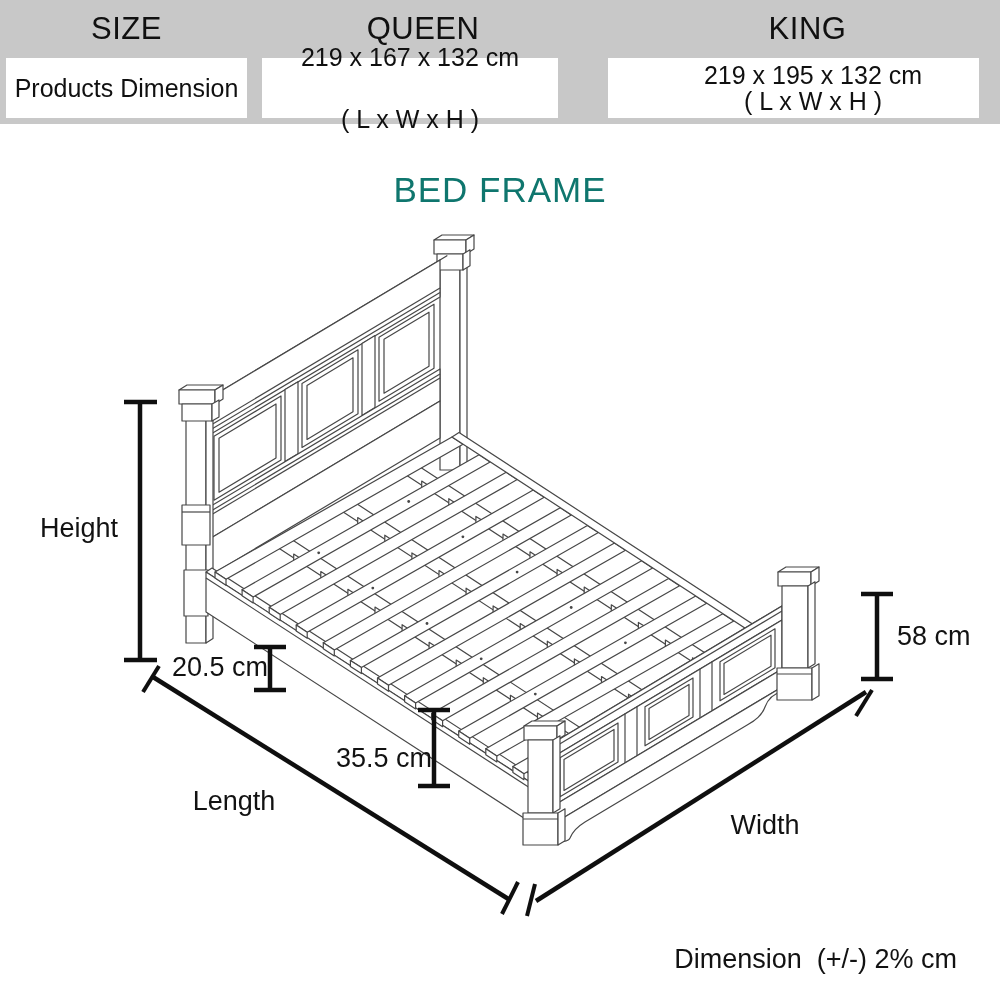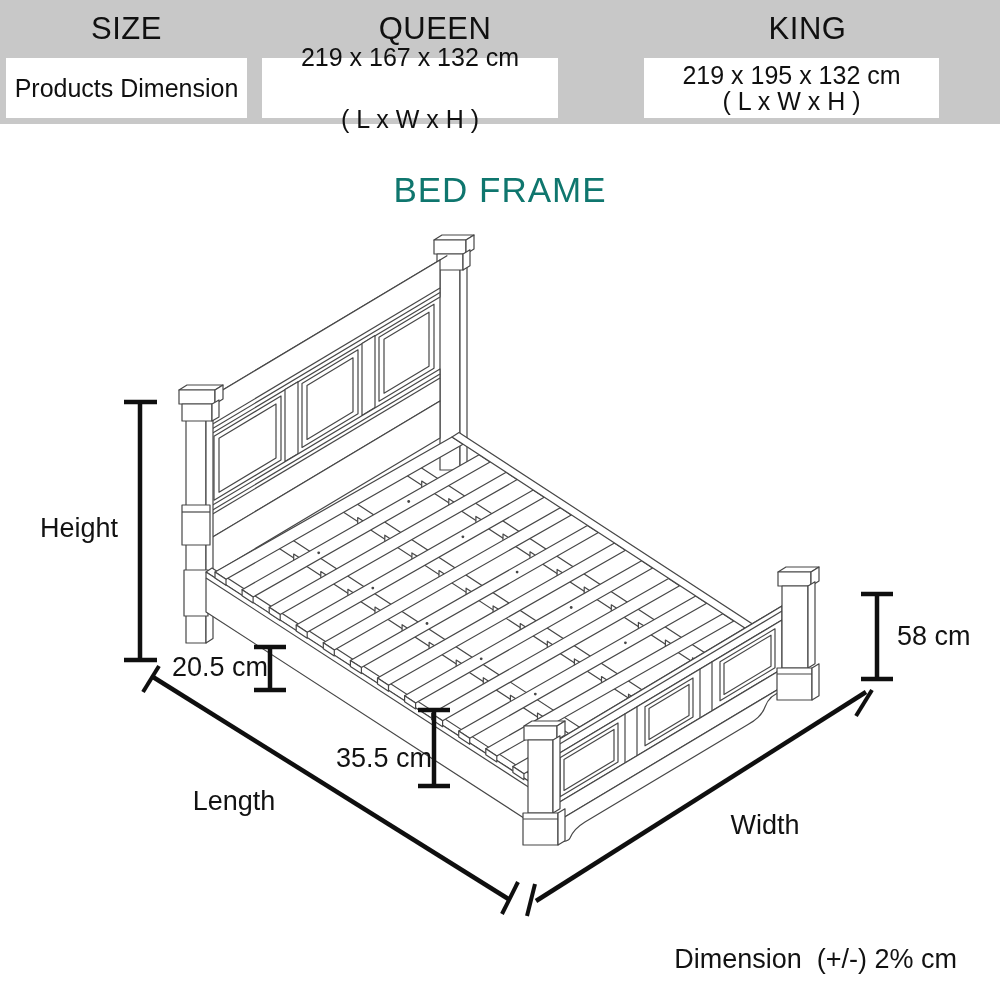--- a/index.html
+++ b/index.html
@@ -10,27 +10,27 @@
   }
   html,body{margin:0;padding:0;background:#fff;}
   #page{position:relative;width:1000px;height:1000px;background:#fff;overflow:hidden;
         font-family:"Liberation Sans", sans-serif;color:var(--txt);}
 
   
   .tbl{position:absolute;left:0;top:0;width:1000px;height:124px;background:var(--tbl-gray);}
   .hcell{position:absolute;top:0;height:58px;display:flex;align-items:center;justify-content:center;
          font-size:31px;letter-spacing:.5px;color:#101010;}
   .h-size{left:6px;width:241px;}
-  .h-queen{left:253px;width:364px;}
+  .h-queen{left:241px;width:364px;}
   .h-king{left:623px;width:369px;}
   .dcell{position:absolute;top:58px;height:60px;background:#fff;display:flex;flex-direction:column;
          align-items:center;justify-content:center;text-align:right;font-size:25px;line-height:26px;color:#101010;}
   .d-label{left:6px;width:241px;font-size:25px;}
   .d-queen{left:262px;width:296px;gap:36px;}
-  .d-king{left:644px;width:295px;}
+  .d-king{left:608px;width:332px;padding-left:39px;}
 
   
   .title{position:absolute;left:0;top:170px;width:1000px;text-align:center;
          font-size:35px;letter-spacing:1px;color:#0f766e;}
 
   
   svg{position:absolute;left:0;top:0;}
   .face{fill:#ffffff;stroke:var(--line);stroke-width:1.2;stroke-linejoin:round;}
   .ln{fill:none;stroke:var(--line);stroke-width:1.2;stroke-linejoin:round;}
   .dot{fill:var(--line);stroke:none;}

